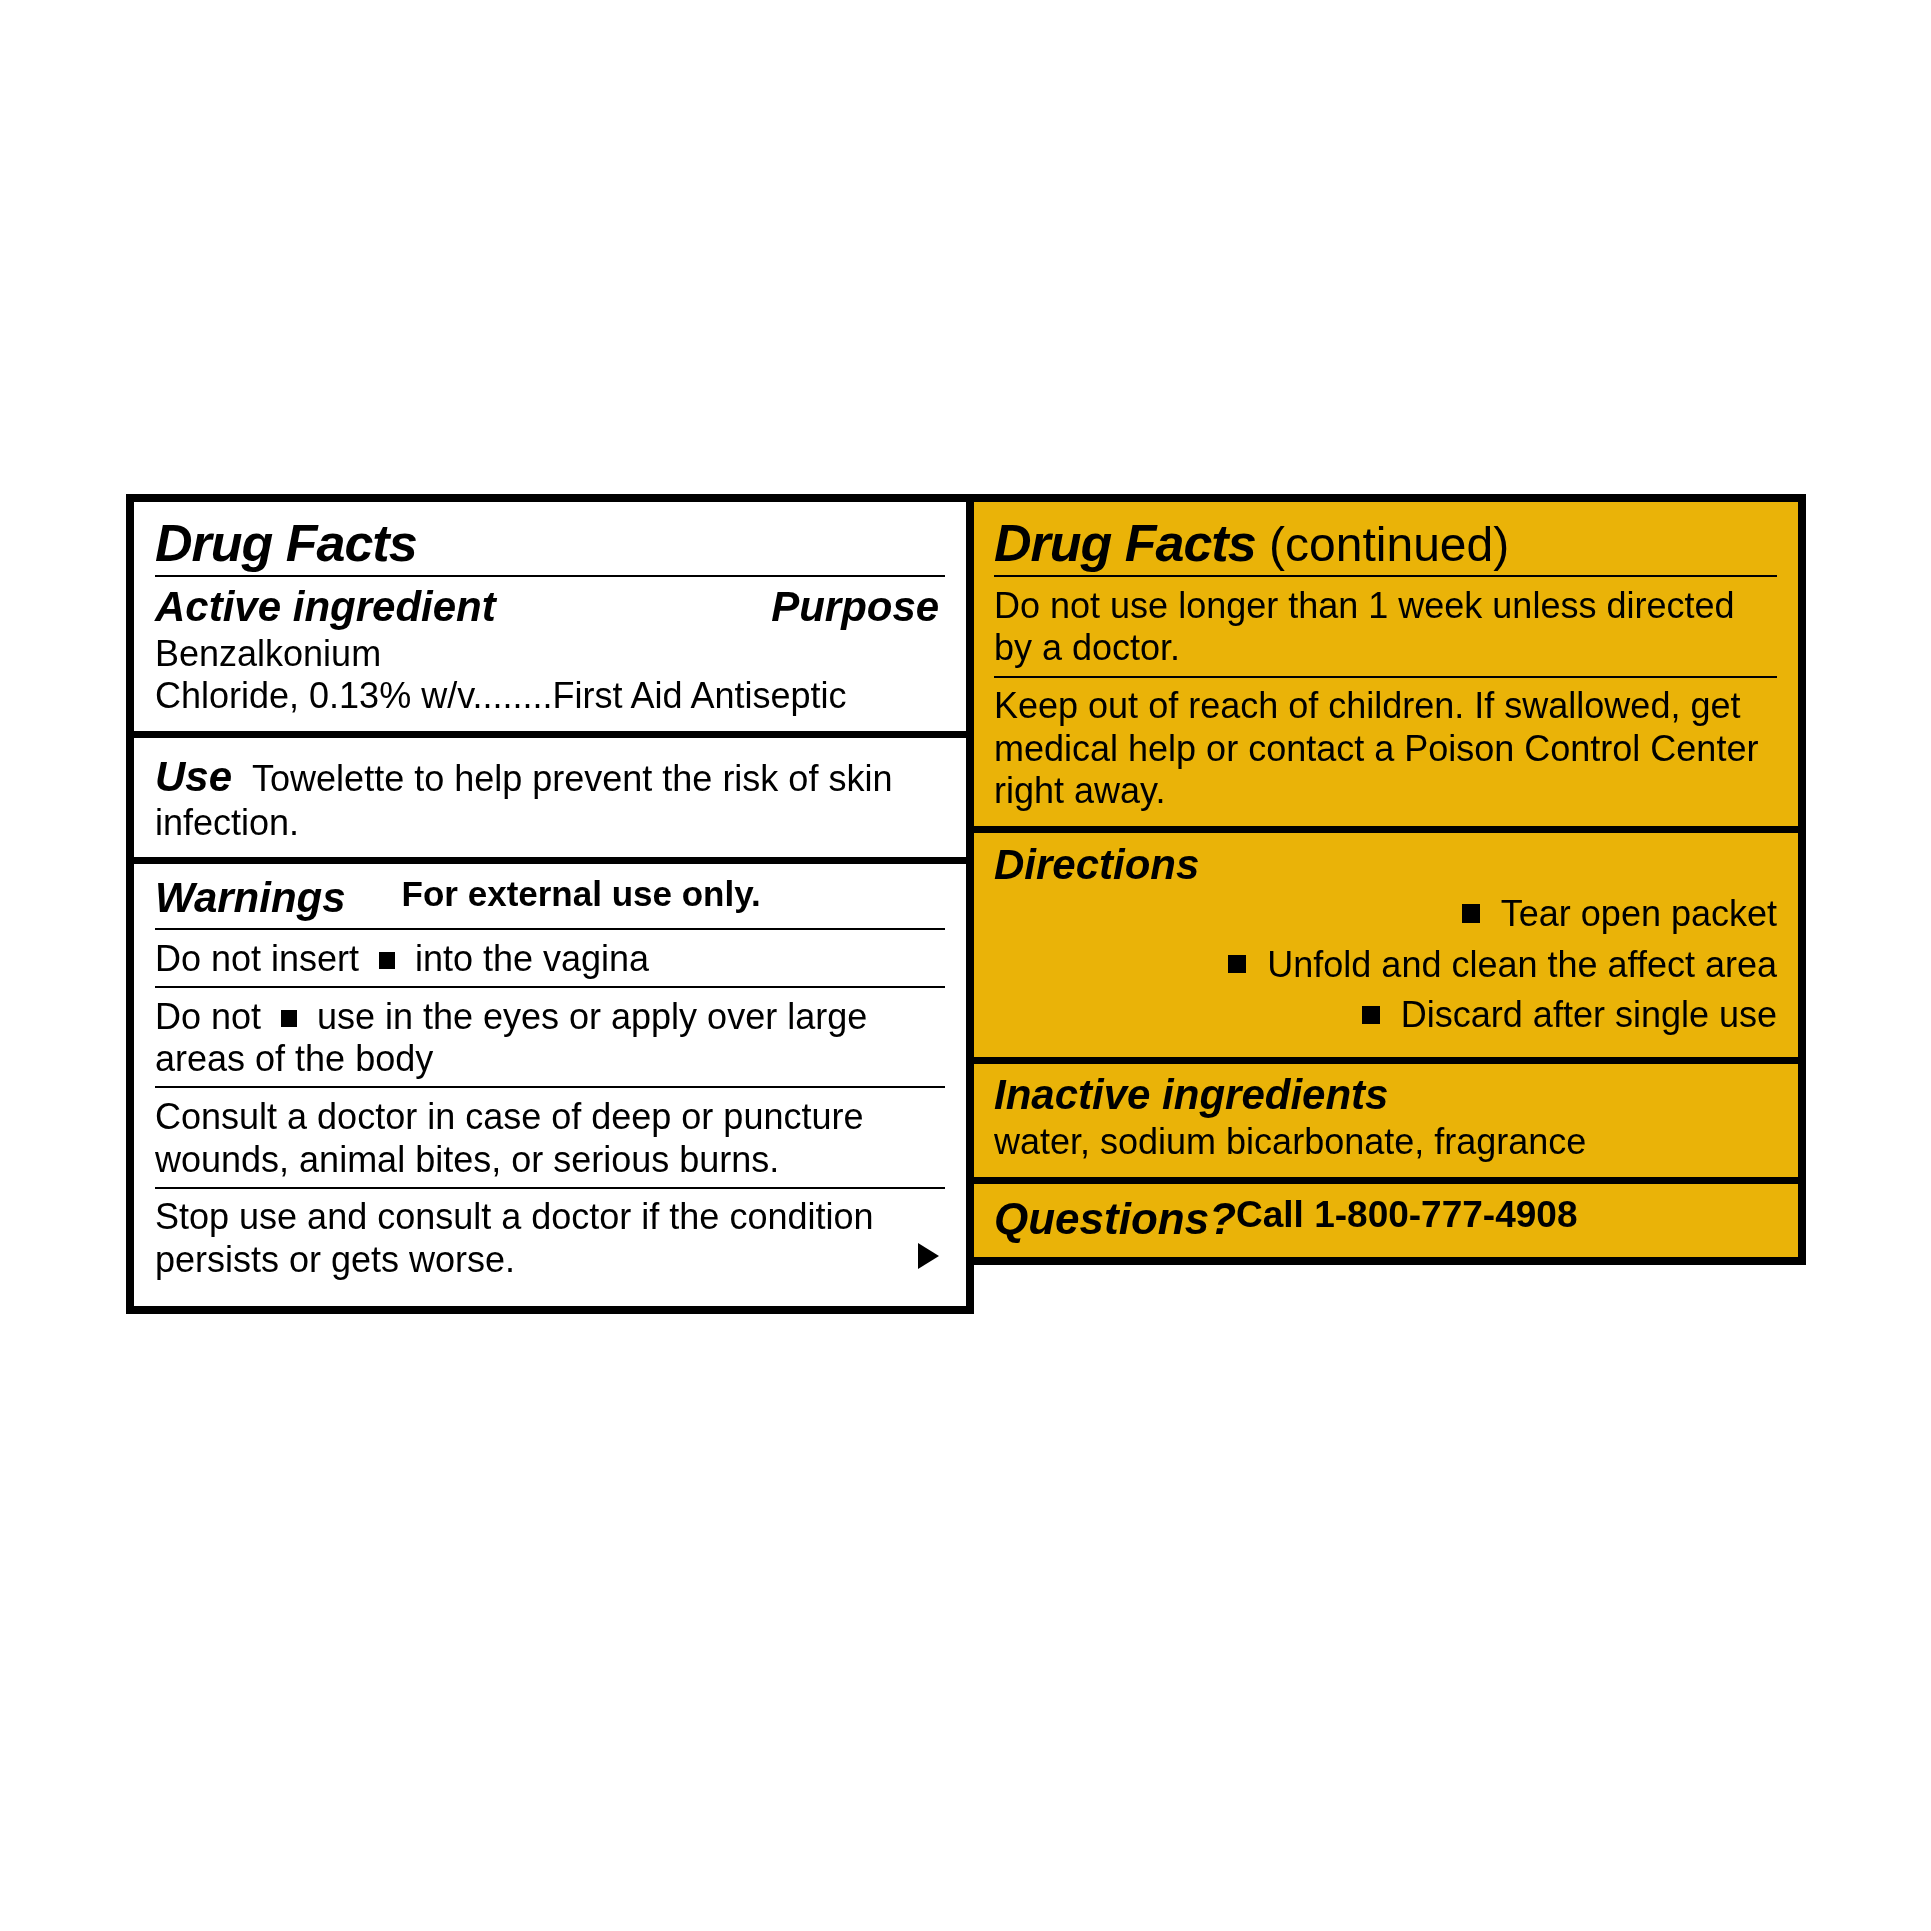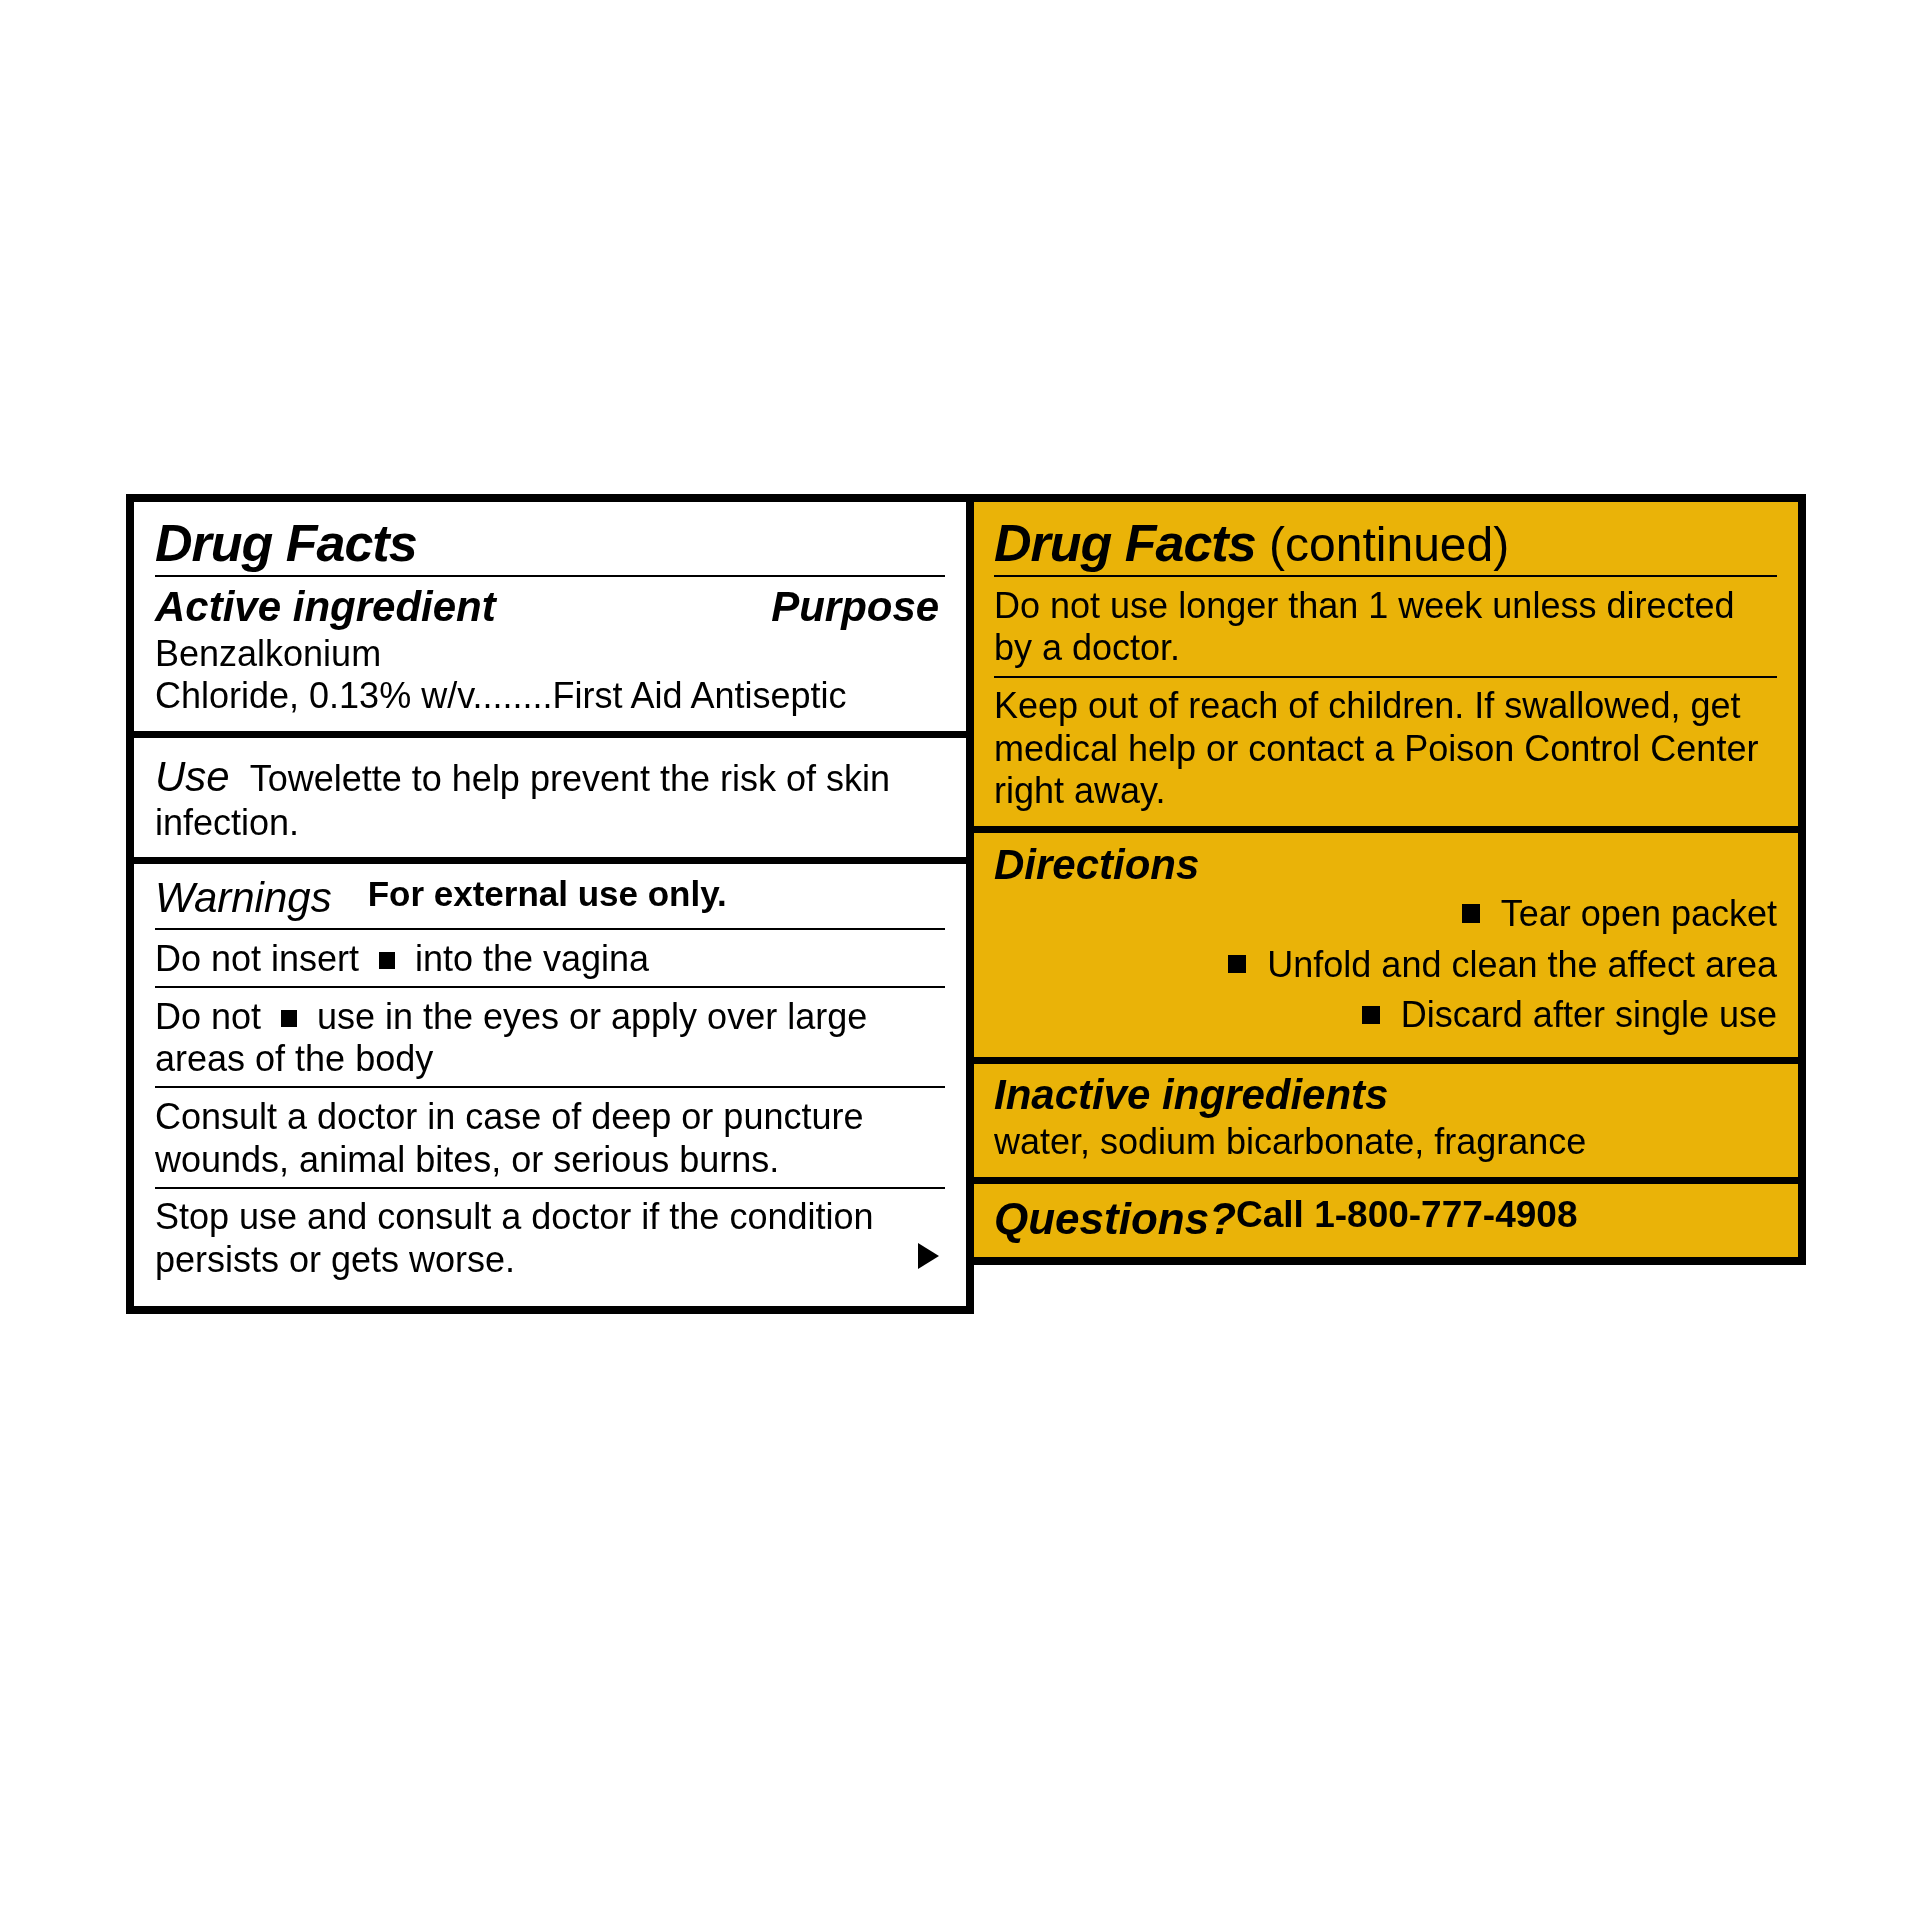--- a/index.html
+++ b/index.html
@@ -88,27 +88,28 @@
 
   .body-text {
     font-size: 36px;
     line-height: 1.18;
     margin-top: 3.9px;
   }
   .body-text b { font-weight: normal; }
 
   .inline-head {
     font-size: 42px;
-    font-weight: normal;
+    font-weight: bold;
     font-style: italic;
   }
   .inline-head-sm {
     font-size: 35px;
     font-weight: bold;
     font-style: normal;
+    margin-left: 20px;
   }
 
   .sq {
     display: inline-block;
     width: 16.4px;
     height: 16.4px;
     background: #000;
     vertical-align: 1.9px;
     margin: 0 9.7px;
   }

